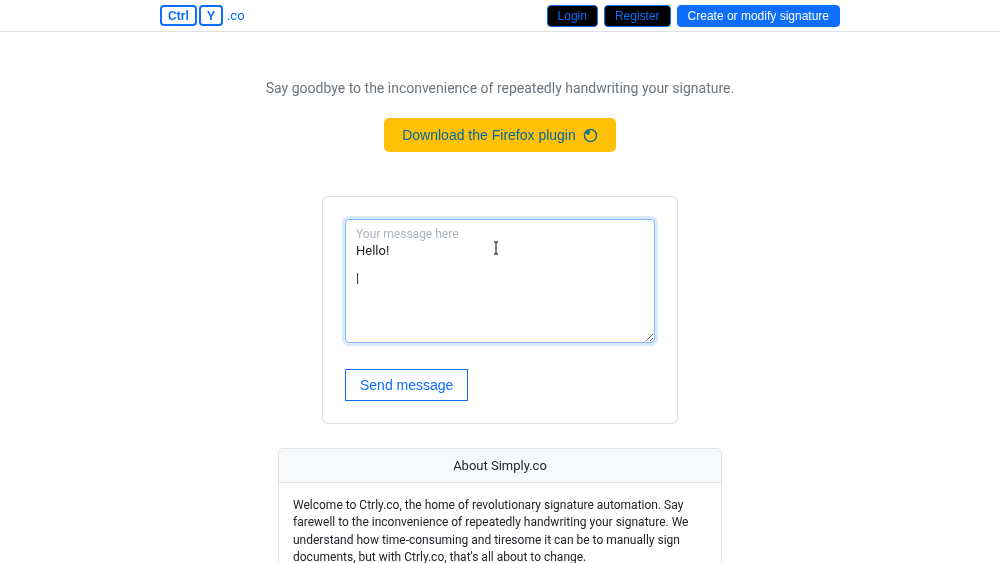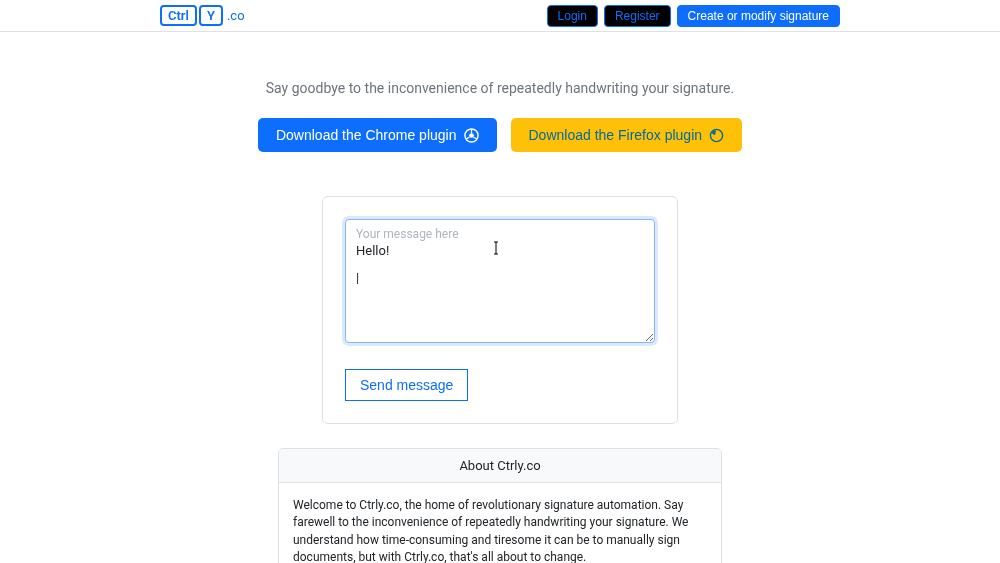--- a/index.html
+++ b/index.html
@@ -49,30 +49,20 @@
   <div class="nav-buttons">
     <button class="btn-outline">Login</button>
     <button class="btn-outline">Register</button>
     <button class="btn-primary">Create or modify signature</button>
   </div>
 </div>
 
 <div class="hero">
   <p>Say goodbye to the inconvenience of repeatedly handwriting your signature.</p>
   <div class="download-buttons">
-    <button class="btn-chrome">
-      <span>Download the Chrome plugin</span>
-      <span class="icon">
-        <svg viewBox="0 0 16 16" fill="currentColor">
-            <circle cx="8" cy="8" r="7" fill="none" stroke="currentColor" stroke-width="1.5"></circle>
-            <circle cx="8" cy="8" r="2.5" fill="currentColor"></circle>
-            <path d="M8 1 L8 5.5 M2 12 L6 9.5 M14 12 L10 9.5" stroke="currentColor" stroke-width="1.3"></path>
-          </svg>
-      </span>
-    </button>
     <button class="btn-firefox">
       <span>Download the Firefox plugin</span>
       <span class="icon">
         <svg viewBox="0 0 16 16" fill="currentColor">
             <circle cx="8" cy="8" r="6.5" fill="none" stroke="currentColor" stroke-width="1.5"></circle>
             <path d="M3 5 Q5 2 8 3 Q6 5 7 7 Q4 8 3 5" fill="currentColor"></path>
           </svg>
       </span>
     </button>
   </div>
@@ -86,19 +76,19 @@
     <div class="caret-line">|</div>
     <svg class="demo-cursor" viewBox="0 0 10 14">
         <path d="M3 1 L5 1 L7 1 M5 1 L5 13 M3 13 L5 13 L7 13" stroke="#000" stroke-width="1" fill="none"></path>
       </svg>
   </div>
   <button class="demo-send">Send message</button>
 </div>
 
 <div class="about-section">
   <div class="about-card">
-    <div class="about-header">About Ctrly.co</div>
+    <div class="about-header">About Simply.co</div>
     <div class="about-body">
       <p>Welcome to Ctrly.co, the home of revolutionary signature automation. Say farewell to the inconvenience of repeatedly handwriting your signature. We understand how time-consuming and tiresome it can be to manually sign documents, but with Ctrly.co, that's all about to change.</p>
 
     </div>
   </div>
 </div>
 
 </body></html>

